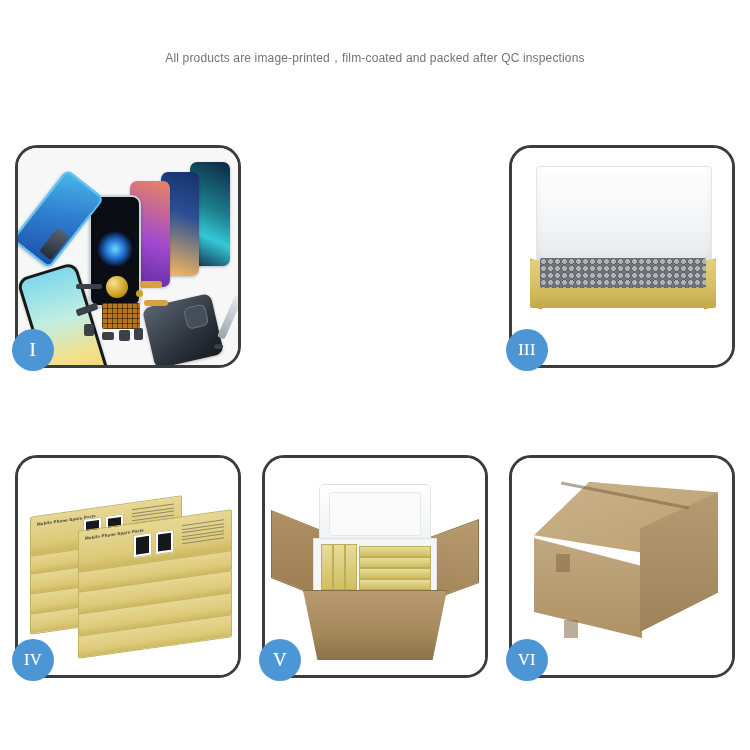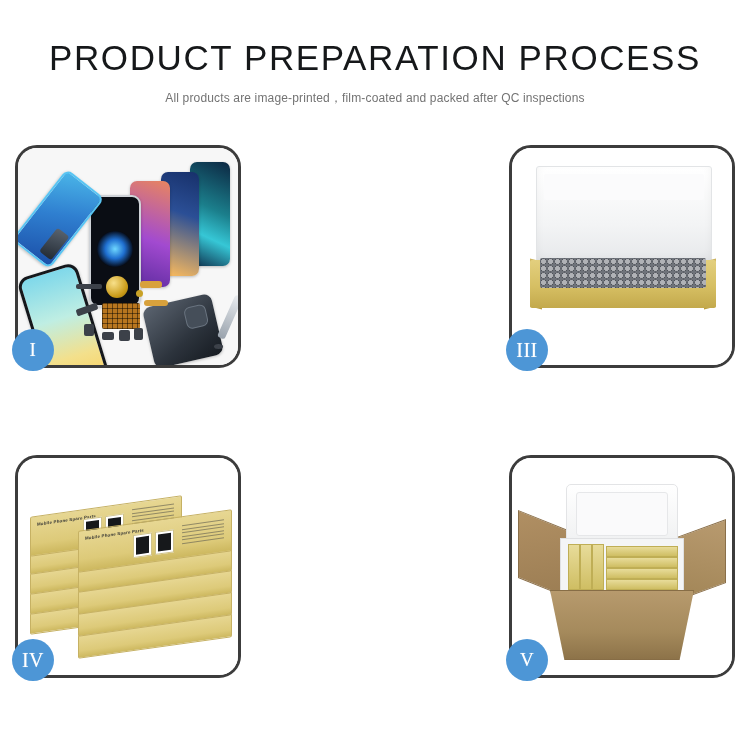--- a/index.html
+++ b/index.html
@@ -86,21 +86,21 @@
     color: #ffffff;
     display: flex;
     align-items: center;
     justify-content: center;
     font-family: "Liberation Serif", serif;
     font-size: 19px;
     letter-spacing: 0.5px;
     z-index: 5;
     text-shadow: 0 0 1px rgba(255,255,255,.5);
   }
-  .badge.wide { font-size: 20px; }
+  .badge.wide { font-size: 16px; }
 
   
   .p1 { background: #f7f7f7; }
   .ph {
     position: absolute;
     border-radius: 7px;
     box-shadow: 0 1px 3px rgba(0,0,0,.25);
   }
   .ph-a { 
     left: 16px; top: 26px; width: 44px; height: 86px;
@@ -330,21 +330,20 @@
   }
   .c6-tape{
     position:absolute; width:14px; height:18px;
     background: rgba(130,106,70,.55);
   }
 </style>
 </head>
 <body>
 
 <div class="header">
-  <h1 class="title">PRODUCT PREPARATION PROCESS</h1>
   <p class="subtitle">All products are image-printed，film-coated and packed after QC inspections</p>
 </div>
 
 <div class="grid">
 
   <div class="row row-1">
 
     <div class="card">
       <div class="card-inner p1">
         <div class="ph ph-e"></div>
@@ -448,14 +447,25 @@
         <div class="ytray" style="left:80px;top:86px;width:10px;height:44px;"></div>
         <div class="ytray" style="left:94px;top:88px;width:70px;height:9px;"></div>
         <div class="ytray" style="left:94px;top:99px;width:70px;height:9px;"></div>
         <div class="ytray" style="left:94px;top:110px;width:70px;height:9px;"></div>
         <div class="ytray" style="left:94px;top:121px;width:70px;height:9px;"></div>
         <div class="cartonfront"></div>
       </div>
       <div class="badge">V</div>
     </div>
 
+    <div class="card">
+      <div class="card-inner p6">
+        <div class="c6-top"></div>
+        <div class="c6-left"></div>
+        <div class="c6-right"></div>
+        <div class="c6-seam"></div>
+        <div class="c6-tape" style="left:44px;top:96px;"></div>
+        <div class="c6-tape" style="left:52px;top:162px;"></div>
+      </div>
+      <div class="badge wide">VI</div>
+    </div>
   </div>
 </div>
 
 </body></html>

